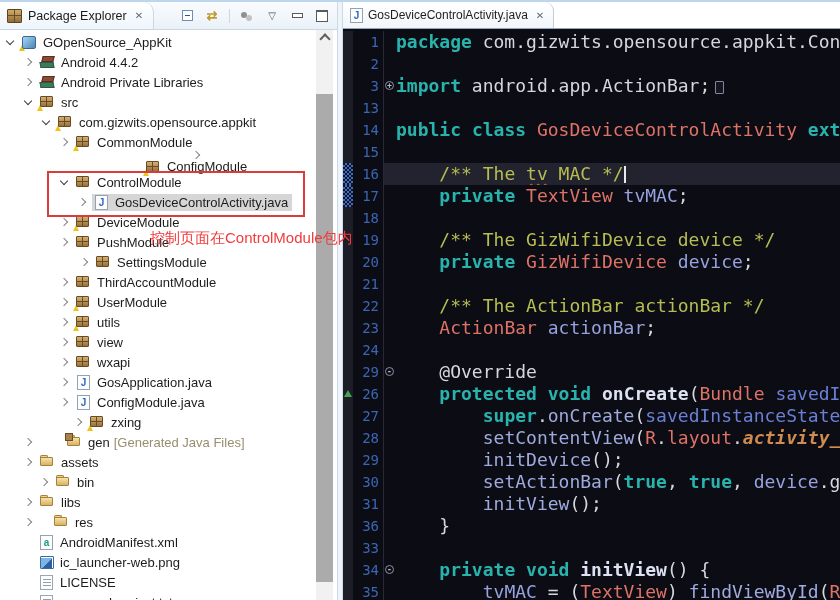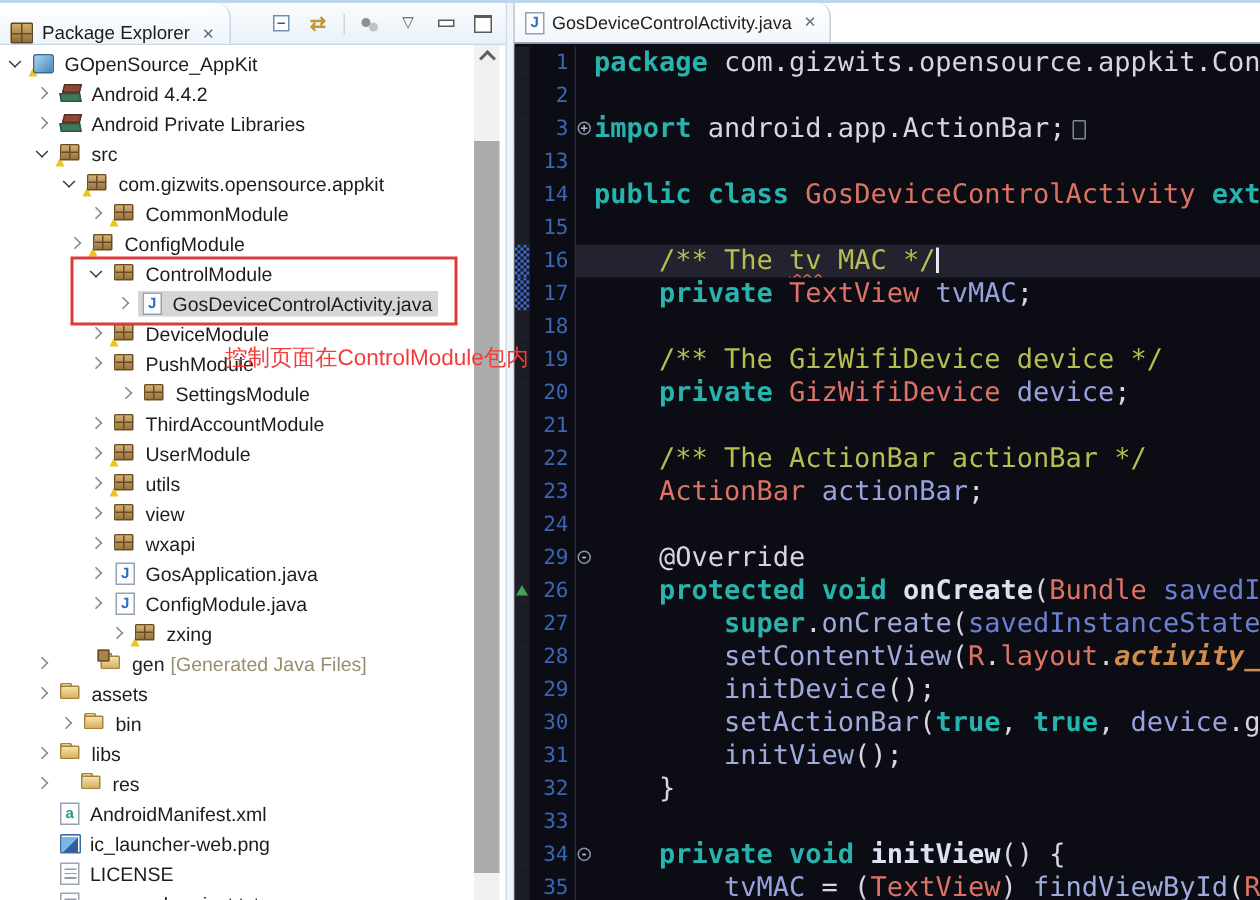--- a/index.html
+++ b/index.html
@@ -4,21 +4,21 @@
 <style>
   html,body{margin:0;padding:0;background:#dfe6ee;}
   .app{position:relative;width:840px;height:600px;display:flex;box-sizing:border-box;
        border-top:2px solid #bdd6ee;background:#fff;overflow:hidden;
        font-family:"Liberation Sans",sans-serif;}
   
   .explorer{width:337px;flex:none;position:relative;background:#fff;display:flex;
             flex-direction:column;border-right:1px solid #ccd9e6;}
   .pe-header{height:28px;flex:none;display:flex;align-items:center;
              background:linear-gradient(#fafcfe,#e9f1f8);border-bottom:1px solid #c9d7e5;box-sizing:border-box;}
-  .pe-tab{display:flex;align-items:flex-end;gap:6px;padding:0 10px 0 7px;height:100%;
+  .pe-tab{display:flex;align-items:center;gap:6px;padding:0 10px 0 7px;height:100%;
           background:linear-gradient(#ffffff,#eef5fb);border-right:1px solid #c9d7e5;
           border-top-right-radius:10px;}
   .pe-tab-label{font-size:12.5px;color:#1b1b1b;white-space:nowrap;}
   .tab-close{font-size:10px;color:#5f6b77;margin-left:2px;cursor:pointer;}
   .ico-pe{position:relative;width:13px;height:12px;flex:none;border:1px solid #5f4420;border-radius:1px;
           background:linear-gradient(#6b4c22,#6b4c22) center/100% 1px no-repeat,
                      linear-gradient(#6b4c22,#6b4c22) center/1px 100% no-repeat,
                      linear-gradient(#d0ab6d,#8f6e38);}
   .pe-toolbar{margin-left:auto;display:flex;align-items:center;gap:9px;padding-right:7px;}
   .tbtn{display:flex;align-items:center;justify-content:center;width:16px;height:18px;cursor:pointer;}
@@ -190,21 +190,21 @@
         </div>
         <div class="trow" style="padding-left: 58px;">
           <span class="chev chev-c"></span>
           <span class="node">
             <span class="ico ico-package">
               <i class="warn"></i>
             </span>
             <span class="tlabel">CommonModule</span>
           </span>
         </div>
-        <div class="trow" style="padding-left: 44px;">
+        <div class="trow" style="padding-left: 58px; flex-direction: column;">
           <span class="chev chev-c"></span>
           <span class="node">
             <span class="ico ico-package">
               <i class="warn"></i>
             </span>
             <span class="tlabel">ConfigModule</span>
           </span>
         </div>
         <div class="trow" style="padding-left: 58px;">
           <span class="chev chev-e"></span>
@@ -524,21 +524,21 @@
           <span class="code"><span class="sg-pl">        </span><span class="sg-mth">setActionBar</span><span class="sg-pl">(</span><span class="sg-kw">true</span><span class="sg-pl">, </span><span class="sg-kw">true</span><span class="sg-pl">, </span><span class="sg-fld">device</span><span class="sg-pl">.g</span></span>
         </div>
         <div class="crow">
           <span class="ann"></span>
           <span class="lnum">31</span>
           <span class="foldc"></span>
           <span class="code"><span class="sg-pl">        </span><span class="sg-mth">initView</span><span class="sg-pl">();</span></span>
         </div>
         <div class="crow">
           <span class="ann"></span>
-          <span class="lnum">32</span>
+          <span class="lnum">36</span>
           <span class="foldc"></span>
           <span class="code"><span class="sg-pl">    }</span></span>
         </div>
         <div class="crow">
           <span class="ann"></span>
           <span class="lnum">33</span>
           <span class="foldc"></span>
           <span class="code"></span>
         </div>
         <div class="crow">

